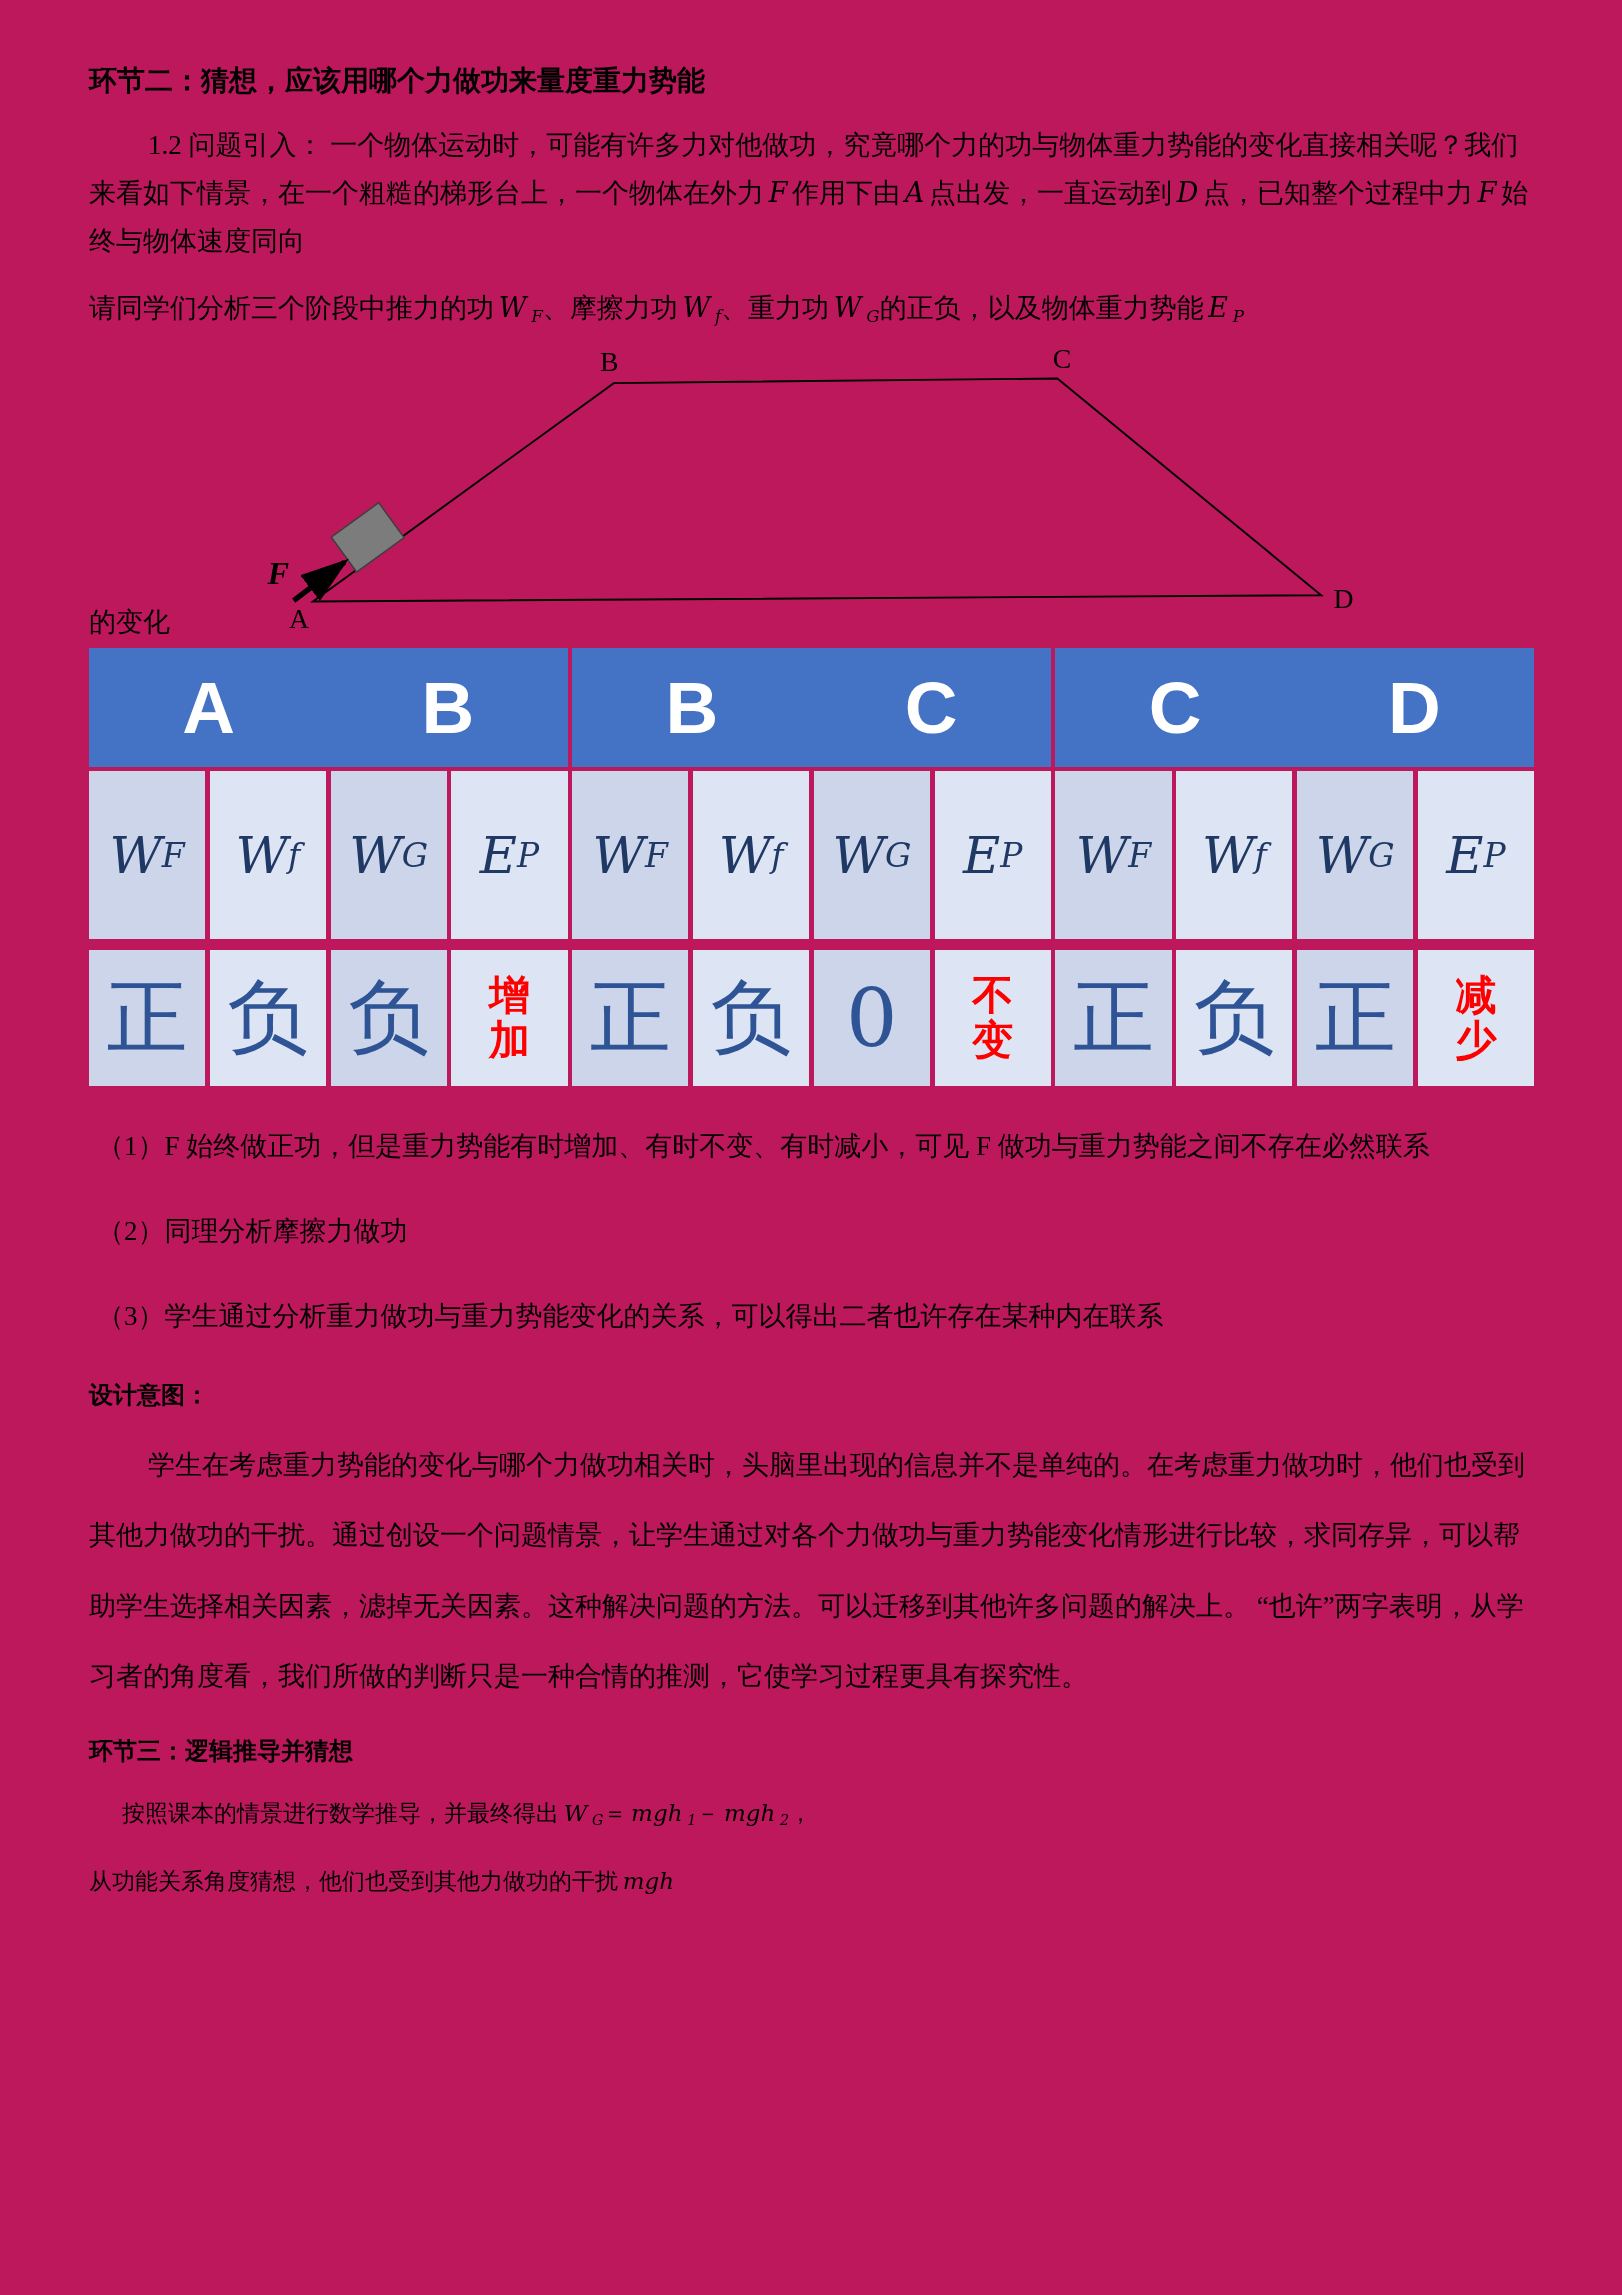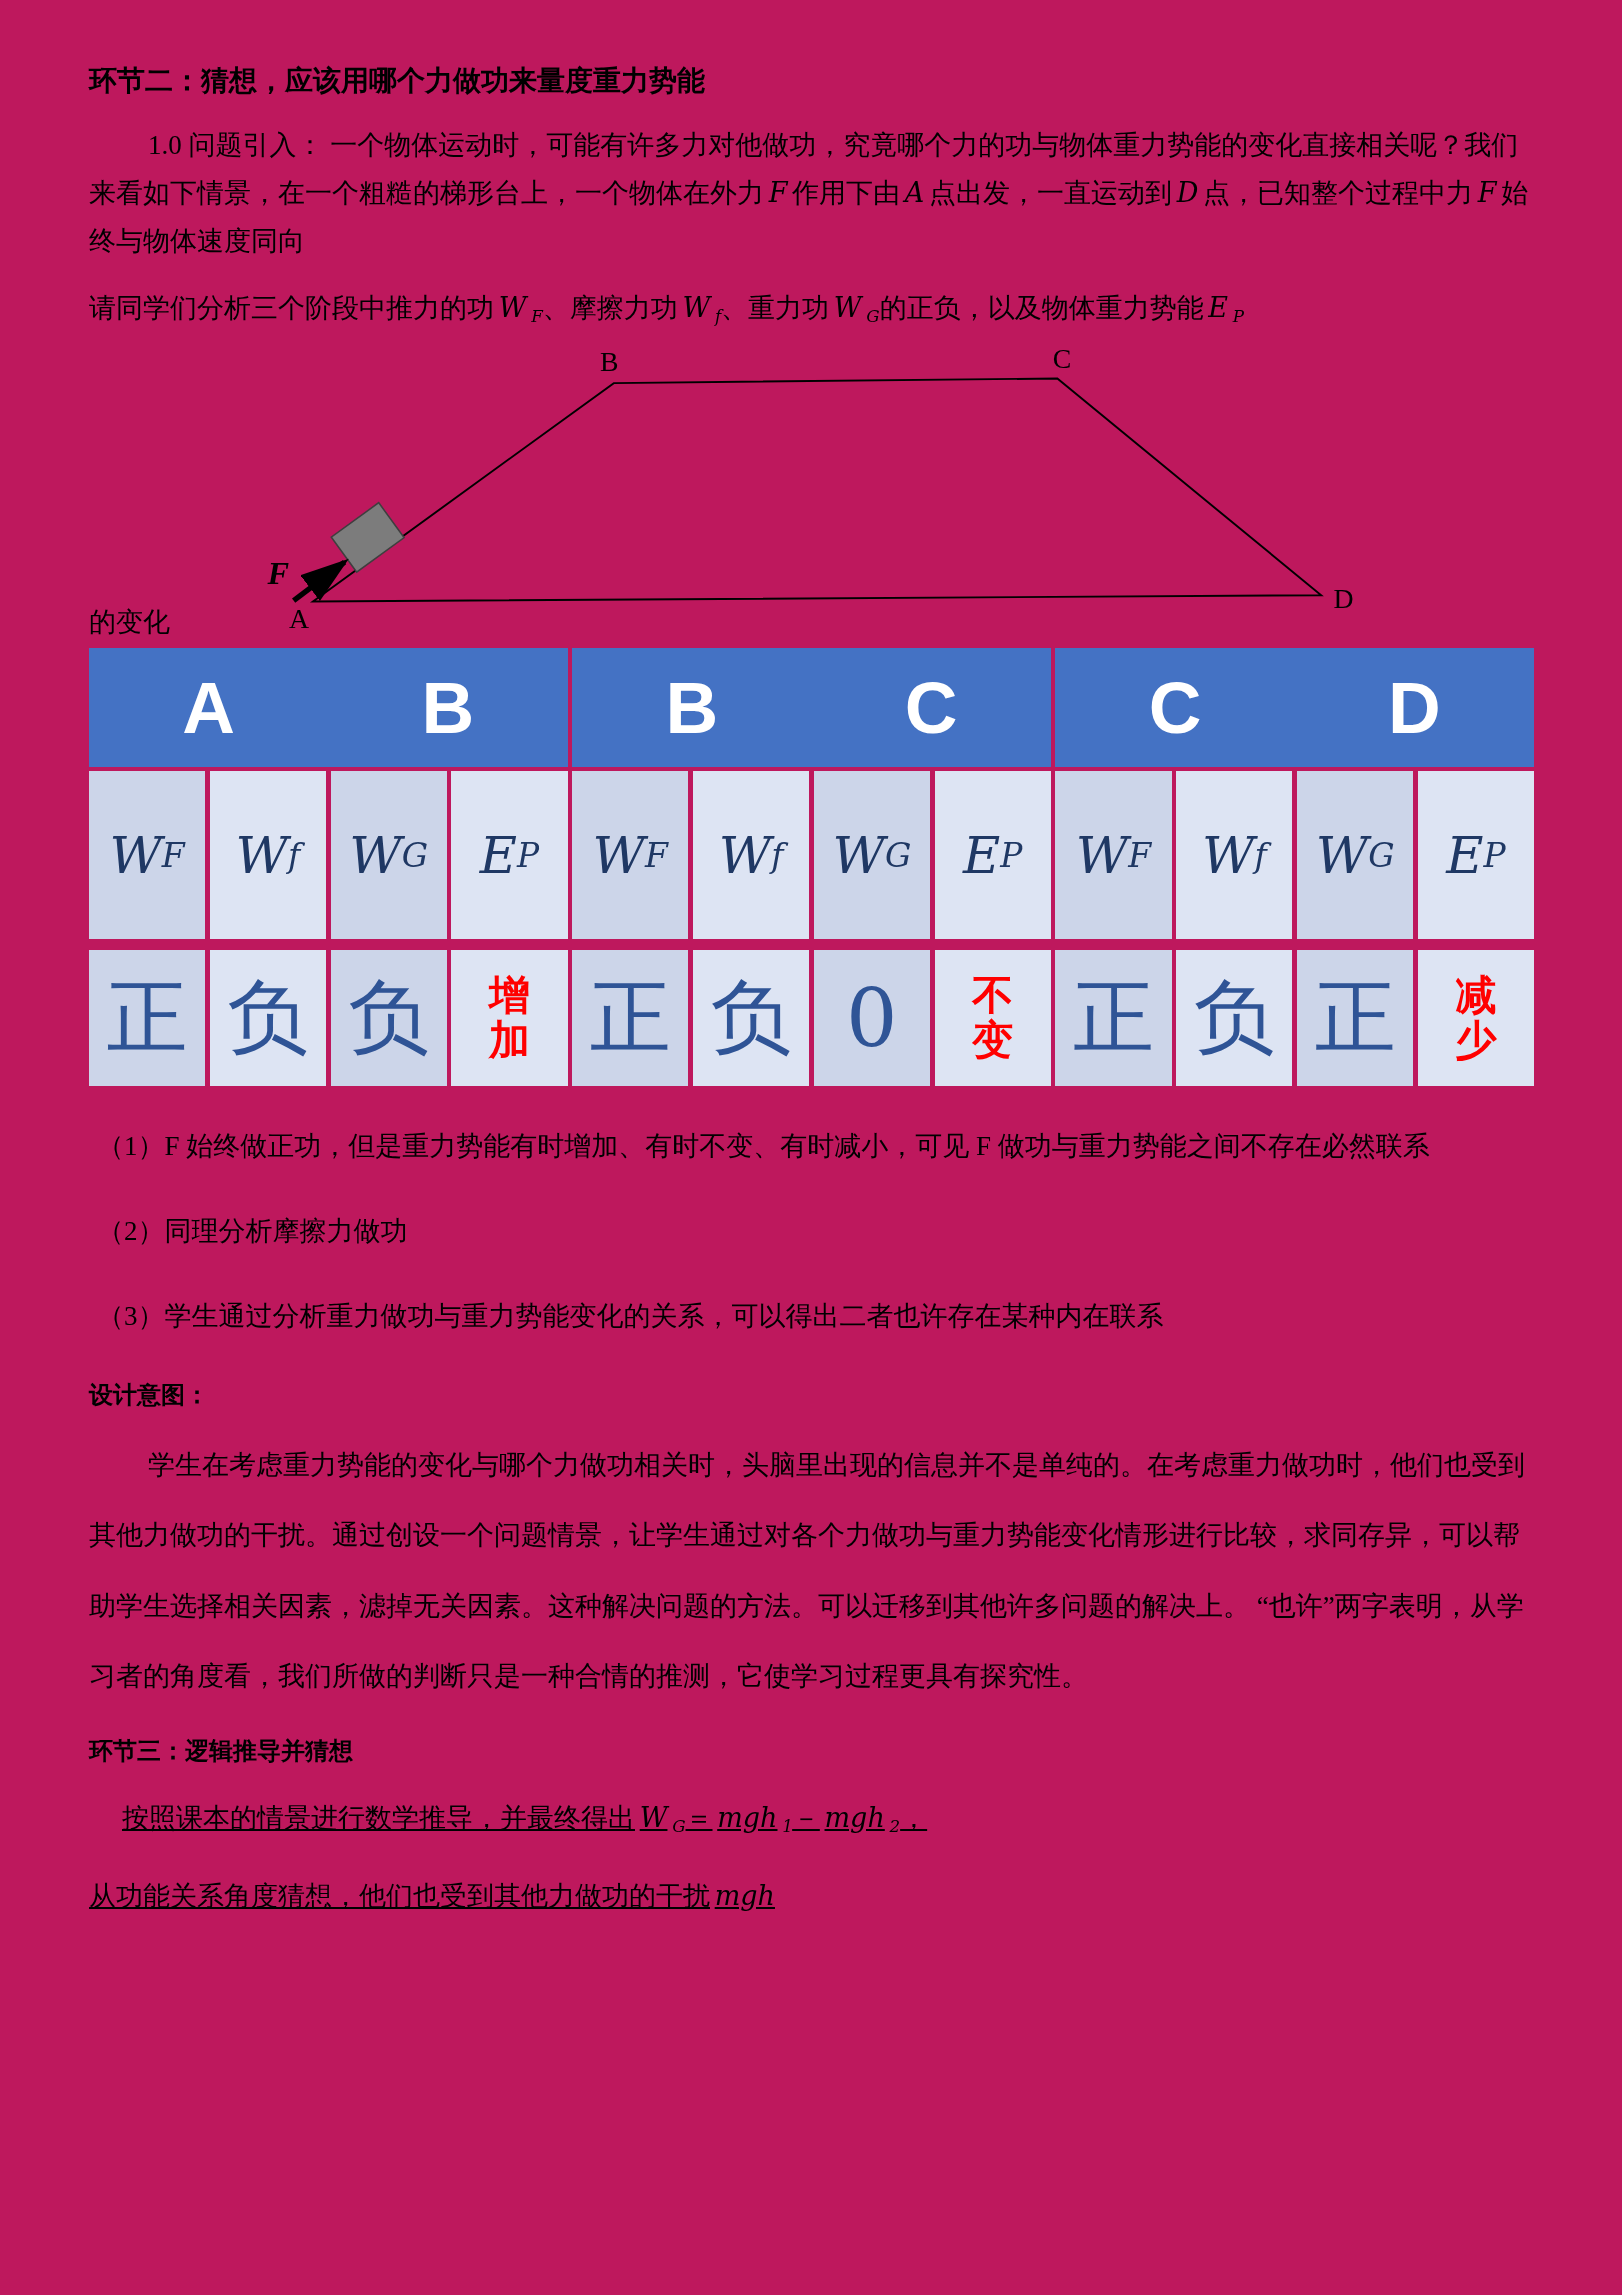--- a/index.html
+++ b/index.html
@@ -35,30 +35,30 @@
   .lbl { color:#1F3864; font-family:"DejaVu Serif",serif; }
   .lbl i { font-style:italic; font-size:51px; }
   .lbl sub { font-style:italic; font-size:33px; vertical-align:-11px; }
   .val { font-size:81px; color:#2F5496; font-family:"DejaVu Serif",serif; }
   .stack { display:flex; flex-direction:column; align-items:center; line-height:1.12; }
   .stack span { font-size:41px; font-weight:bold; color:#FF0000; }
 
   .loose { line-height:2.85; margin:0 0 8px 8px; }
   .mloose { line-height:2.6; margin:0 0 11px 0; }
   .bold-head { font-size:24px; font-weight:bold; margin:24px 0 19px 0; }
-  .formula-p { font-size:27px; line-height:2.4; margin:0 0 12.7px 0;text-decoration:underline; }
+  .formula-p { font-size:23px; line-height:2.4; margin:0 0 12.7px 0; }
 </style>
 </head>
 <body>
 
 <div class="page">
 
   <div class="sec-title">环节二：猜想，应该用哪个力做功来量度重力势能</div>
 
-  <p class="body-p indent2"><span>1.0 问题引入：  一个物体运动时，可能有许多力对他做功，究竟哪个力的功与物体重力势能的变化直接相关呢？我们来看如下情景，在一个粗糙的梯形台上，一个物体在外力</span><i class="m">F</i><span>作用下由</span><i class="m">A</i><span>点出发，一直运动到</span><i class="m">D</i><span>点，已知整个过程中力</span><i class="m">F</i><span>始终与物体速度同向</span></p>
+  <p class="body-p indent2"><span>1.2 问题引入：  一个物体运动时，可能有许多力对他做功，究竟哪个力的功与物体重力势能的变化直接相关呢？我们来看如下情景，在一个粗糙的梯形台上，一个物体在外力</span><i class="m">F</i><span>作用下由</span><i class="m">A</i><span>点出发，一直运动到</span><i class="m">D</i><span>点，已知整个过程中力</span><i class="m">F</i><span>始终与物体速度同向</span></p>
 
   <p class="body-p" style="margin-top:19px;"><span>请同学们分析三个阶段中推力的功</span><i class="m">W</i><sub class="m">F</sub><span>、摩擦力功</span><i class="m">W</i><sub class="m">f</sub><span>、重力功</span><i class="m">W</i><sub class="m">G</sub><span>的正负，以及物体重力势能</span><i class="m">E</i><sub class="m">P</sub></p>
 
   <div class="diagram-row">
     <span class="bianhua">的变化</span>
     <svg class="trap" viewBox="0 0 1680 385" width="1297" height="297">
       <defs>
         <marker id="arr" markerWidth="12" markerHeight="10" refX="8" refY="3" orient="auto" markerUnits="strokeWidth">
           <path d="M0,0 L9,3 L0,6 z" fill="#000"></path>
         </marker>

